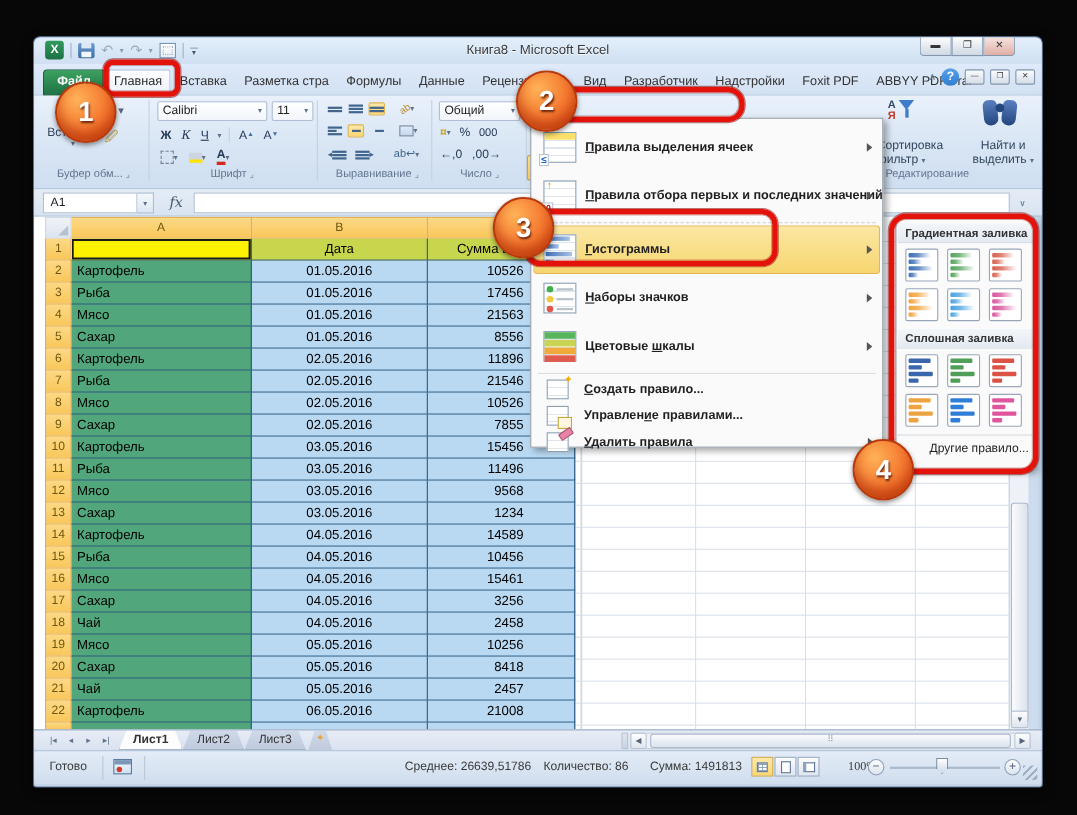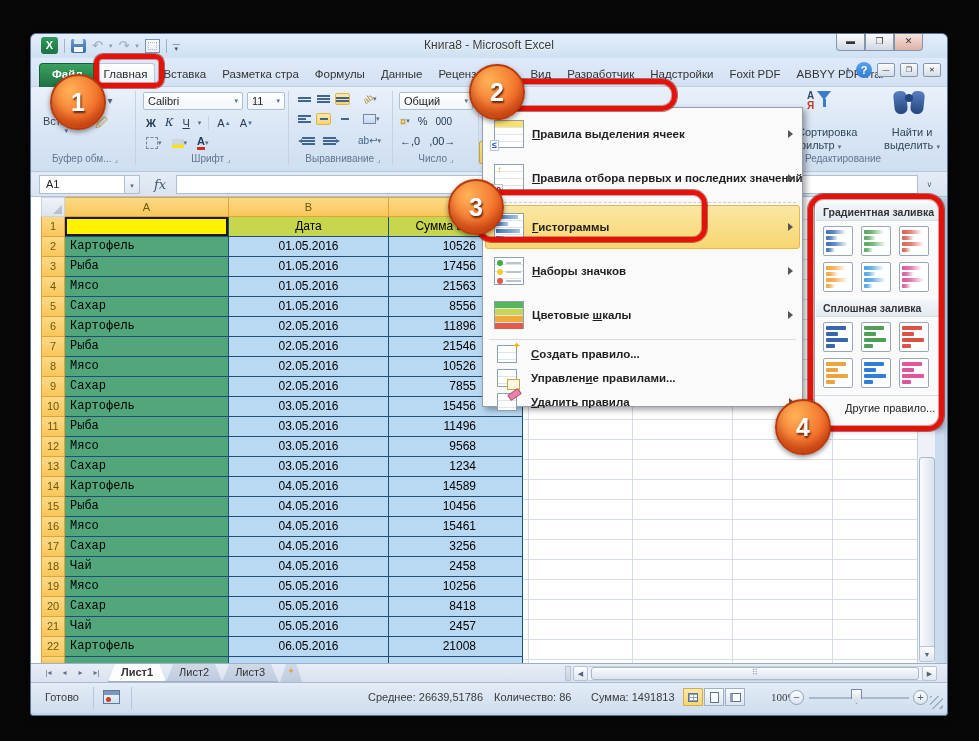--- a/index.html
+++ b/index.html
@@ -106,21 +106,21 @@
   .corner { position:absolute; left:10px; top:0; width:24px; height:20px; background:linear-gradient(#f0f3f8,#dde4ee);
             border:1px solid #c8d2e0; }
   .corner:after { content:""; position:absolute; right:2px; bottom:2px; border-left:9px solid transparent; border-bottom:9px solid #b6c2d2; }
   .colhead { position:absolute; top:0; height:20px; background:linear-gradient(#fcd986,#f9c75a);
              border:1px solid #dfa439; border-left:none; font-size:11px; color:#6e570f; text-align:center; line-height:19px; }
   #rows { position:absolute; left:10px; top:20px; }
   .row { display:flex; height:20px; }
   .rh { width:24px; background:linear-gradient(#fcd986,#f9c75a); border:1px solid #dfa439; border-top:none;
         font-size:11px; color:#6e570f; text-align:center; line-height:19px; }
   .cell { border-right:1px solid #1f4e79; border-bottom:1px solid #1f4e79; font-size:12px; color:#000; line-height:19px; overflow:hidden; }
-  .ca { width:164px; background:#52a67b; padding-left:5px;font-family:Liberation Mono, monospace; }
+  .ca { width:164px; background:#52a67b; padding-left:5px; }
   .cb { width:160px; background:#b9d9f2; text-align:center; }
   .cc { width:134px; background:#b9d9f2; text-align:right; padding-right:46px; }
   .row.hdr .ca { background:#fff200; box-shadow:inset 0 0 0 2px #1a1a1a; }
   .row.hdr .cb, .row.hdr .cc { background:#c8d64e; text-align:center; padding-right:0; }
   .row.sliver { height:7px; } .row.sliver .cell { border-bottom:none; }
 
   
   .vscroll { position:absolute; left:886px; top:163px; width:18px; height:466px; background:#eef2f8; border-left:1px solid #c4cfdd; }
   .vbtn { position:absolute; left:1px; width:16px; height:16px; background:linear-gradient(#fdfdfe,#dfe6ef);
           border:1px solid #b7c2d2; border-radius:2px; font-size:7px; color:#55657c; text-align:center; line-height:15px; }

